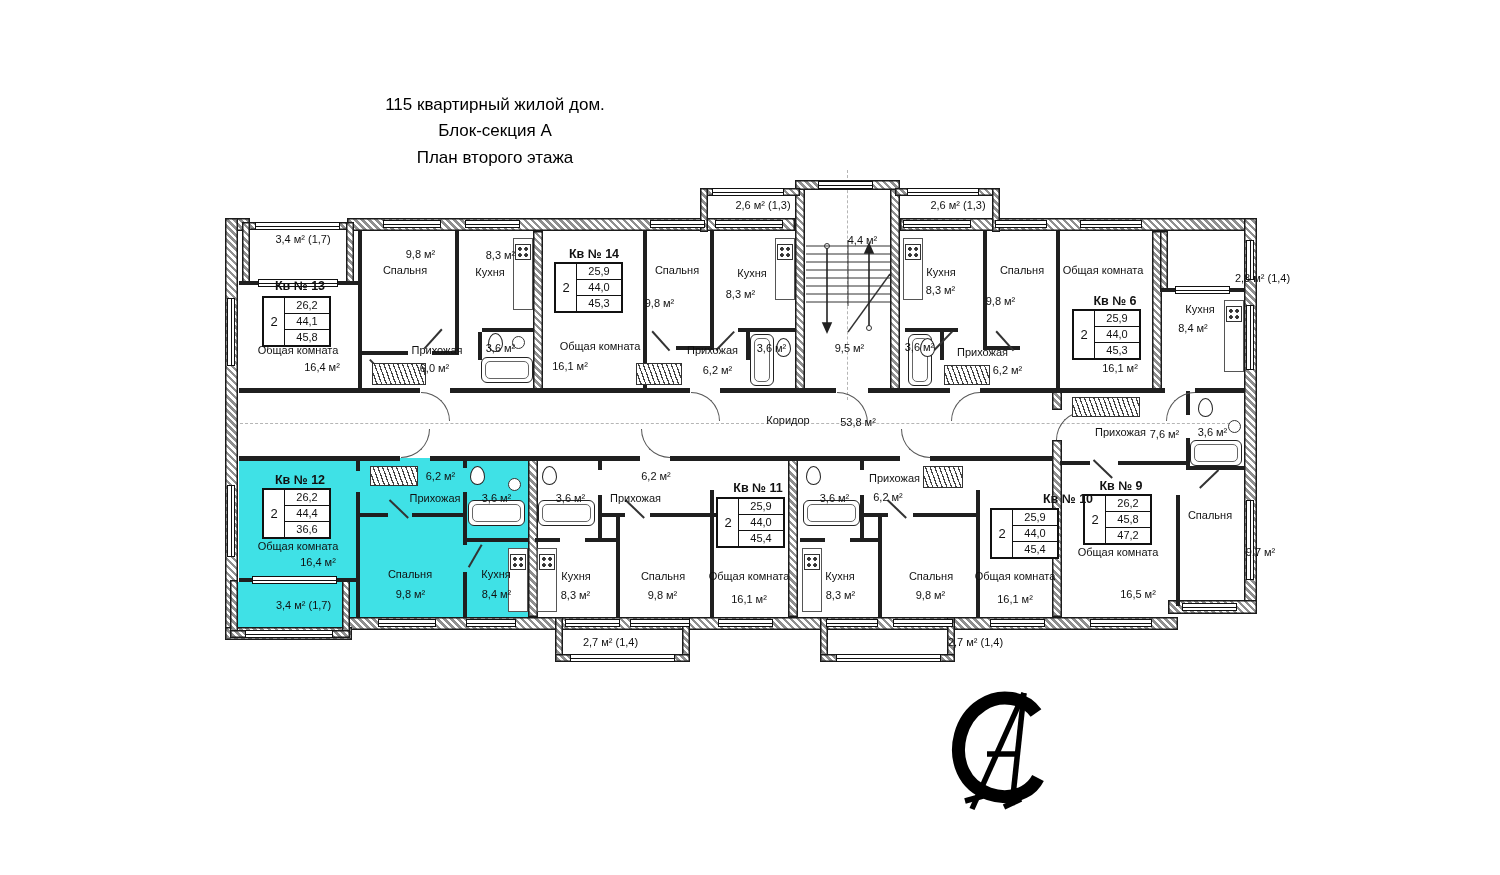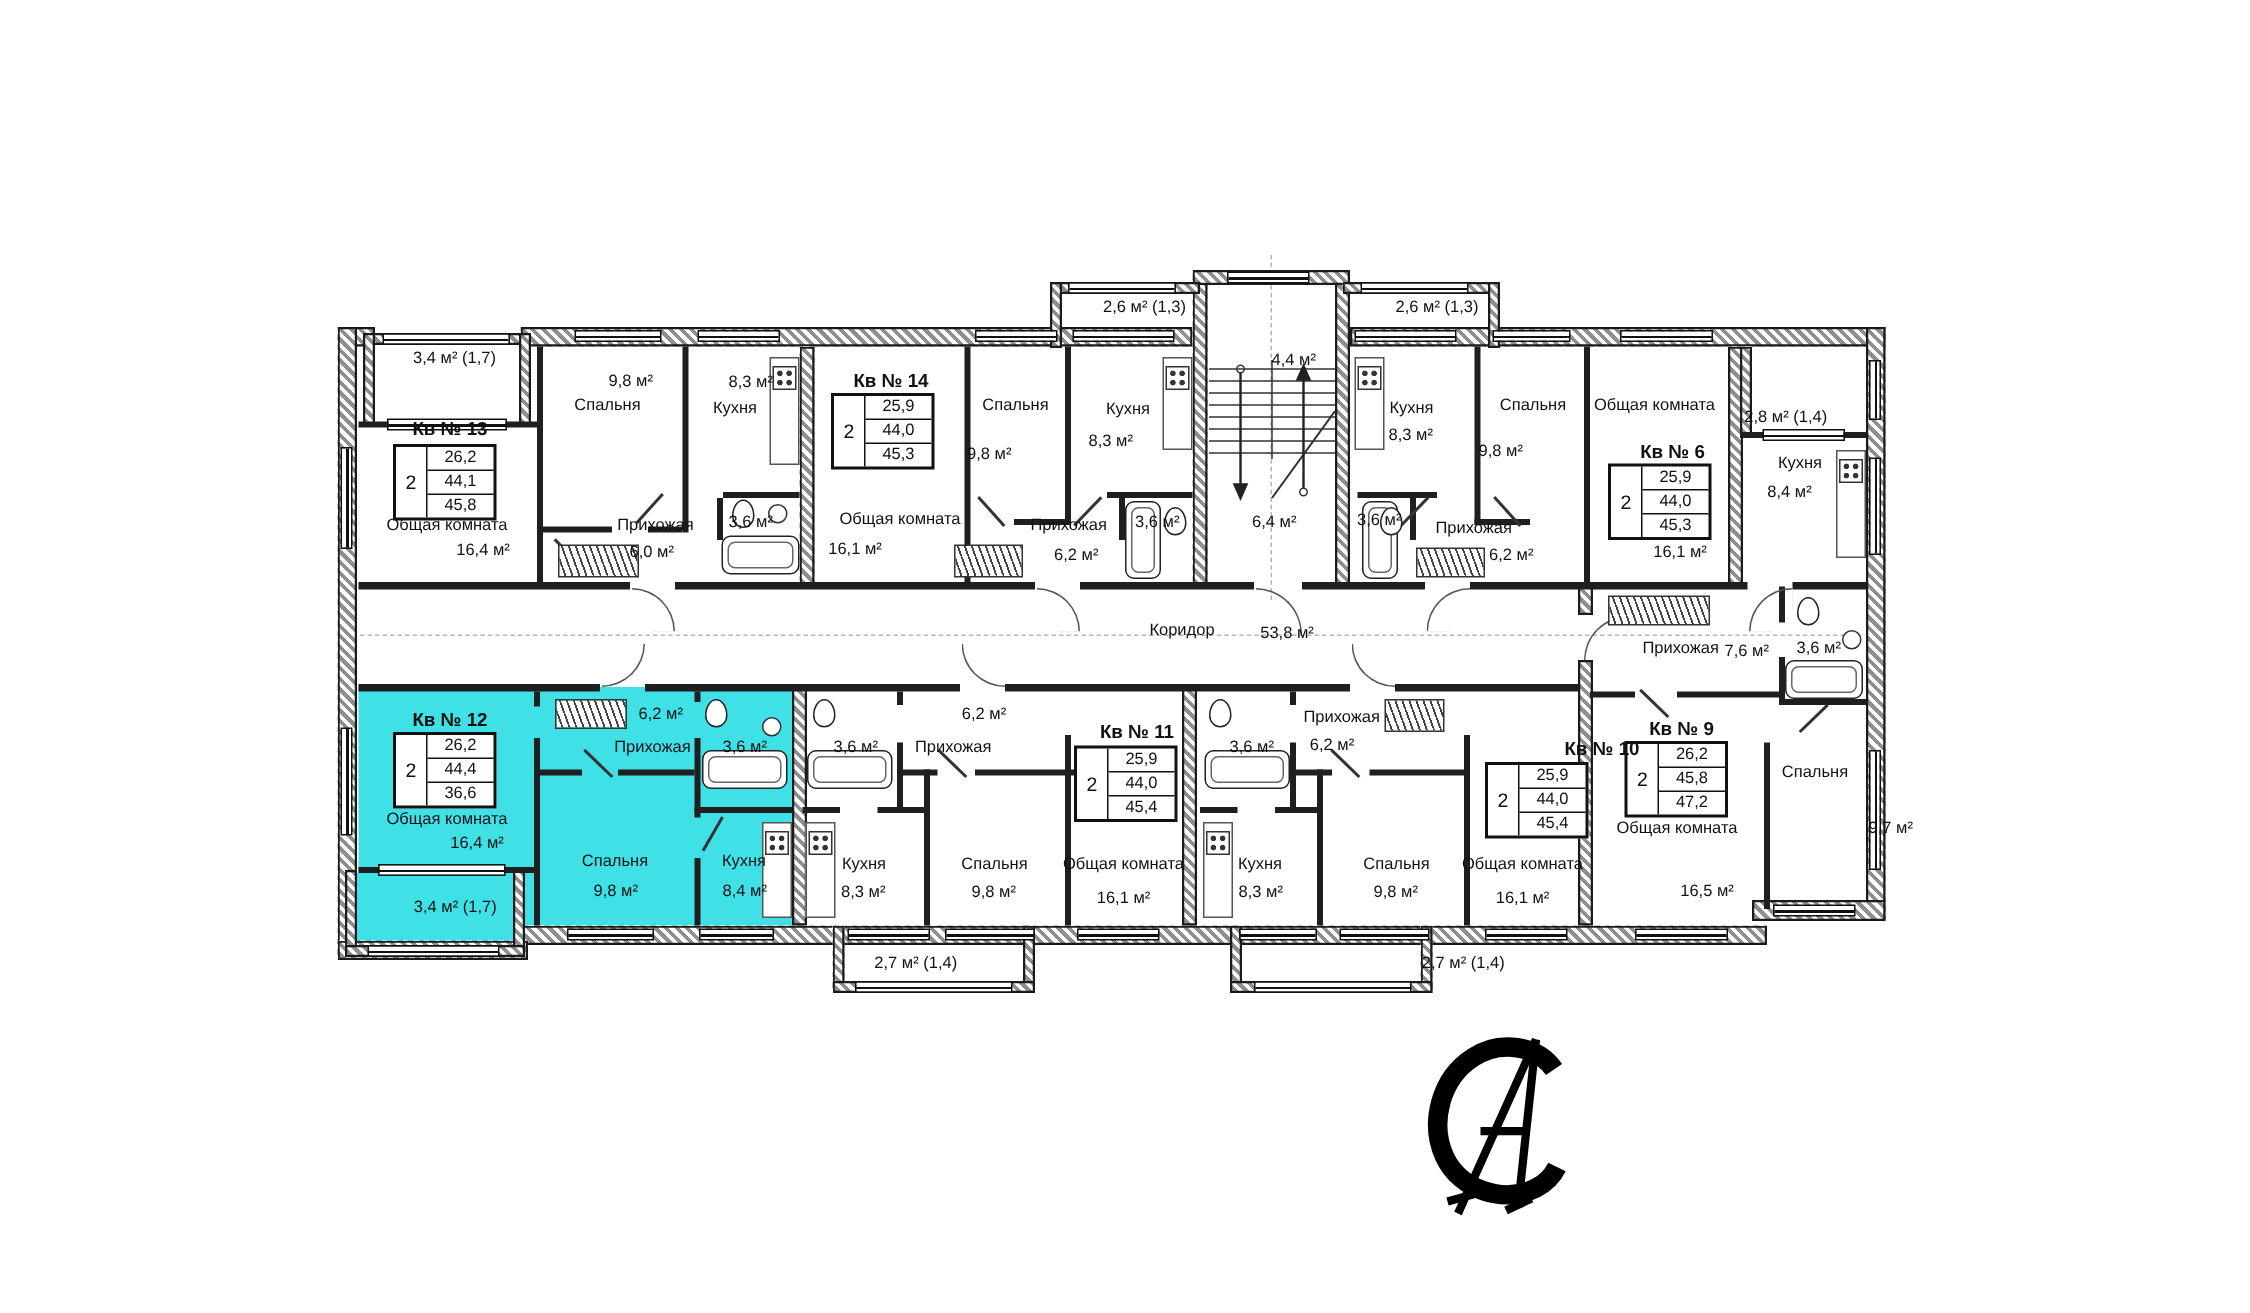--- a/index.html
+++ b/index.html
@@ -29,20 +29,25 @@
   .tbl .r>div{width:44px;height:15px;line-height:15px;text-align:center;border-bottom:1.5px solid #111}
   .tbl .r>div:last-child{border-bottom:0}
   .title{position:absolute;left:330px;top:92px;width:330px;text-align:center;font-size:17px;line-height:1.55;color:#000}
   svg{position:absolute}
 </style>
 </head>
 <body>
 
 <div class="plan">
 
+  <div class="title">
+    <div>115 квартирный жилой дом.</div>
+    <div>Блок-секция А</div>
+    <div>План второго этажа</div>
+  </div>
 
   <div class="axis" style="left:230px;top:423px;width:1010px"></div>
   <div class="axisv" style="left:847px;top:170px;height:230px"></div>
 
   <div class="cy" style="left:239px;top:458px;width:289px;height:159px"></div>
   <div class="cy" style="left:238px;top:582px;width:104px;height:48px"></div>
 
   <div class="wh" style="left:225px;top:218px;width:25px;height:13px"></div>
   <div class="wh" style="left:347px;top:218px;width:448px;height:13px"></div>
   <div class="wh" style="left:900px;top:218px;width:357px;height:13px"></div>
@@ -306,21 +311,21 @@
   <div class="lb" style="left:647px;top:264px;width:60px">Спальня</div>
   <div class="lb" style="left:637px;top:297px;width:45px">9,8 м²</div>
   <div class="lb" style="left:727px;top:267px;width:50px">Кухня</div>
   <div class="lb" style="left:718px;top:288px;width:45px">8,3 м²</div>
   <div class="lb" style="left:680px;top:344px;width:65px">Прихожая</div>
   <div class="lb" style="left:695px;top:364px;width:45px">6,2 м²</div>
   <div class="lb" style="left:749px;top:342px;width:45px">3,6 м²</div>
   <div class="lb" style="left:718px;top:199px;width:90px">2,6 м²  (1,3)</div>
 
   <div class="lb" style="left:840px;top:234px;width:45px">4,4 м²</div>
-  <div class="lb" style="left:827px;top:342px;width:45px">6,4 м²</div>
+  <div class="lb" style="left:827px;top:342px;width:45px">9,5 м²</div>
   <div class="lb" style="left:758px;top:414px;width:60px">Коридор</div>
   <div class="lb" style="left:833px;top:416px;width:50px">53,8 м²</div>
 
   <div class="lb b" style="left:1080px;top:294px;width:70px">Кв № 6</div>
   <div class="tbl" style="left:1072px;top:309px">
     <div class="n">2</div>
     <div class="r">
       <div>25,9</div>
       <div>44,0</div>
       <div>45,3</div>
@@ -348,21 +353,21 @@
   </div>
   <div class="lb" style="left:1063px;top:546px;width:110px">Общая комната</div>
   <div class="lb" style="left:1113px;top:588px;width:50px">16,5 м²</div>
   <div class="lb" style="left:1180px;top:509px;width:60px">Спальня</div>
   <div class="lb" style="left:1238px;top:546px;width:45px">9,7 м²</div>
   <div class="lb" style="left:1175px;top:303px;width:50px">Кухня</div>
   <div class="lb" style="left:1168px;top:322px;width:50px">8,4 м²</div>
   <div class="lb" style="left:1088px;top:426px;width:65px">Прихожая</div>
   <div class="lb" style="left:1142px;top:428px;width:45px">7,6 м²</div>
   <div class="lb" style="left:1190px;top:426px;width:45px">3,6 м²</div>
-  <div class="lb" style="left:1148px;top:272px;width:85px">2,8 м² (1,4)</div>
+  <div class="lb" style="left:1220px;top:272px;width:85px">2,8 м² (1,4)</div>
 
   <div class="lb b" style="left:250px;top:473px;width:100px">Кв № 12</div>
   <div class="tbl" style="left:262px;top:488px">
     <div class="n">2</div>
     <div class="r">
       <div>26,2</div>
       <div>44,4</div>
       <div>36,6</div>
     </div>
   </div>

